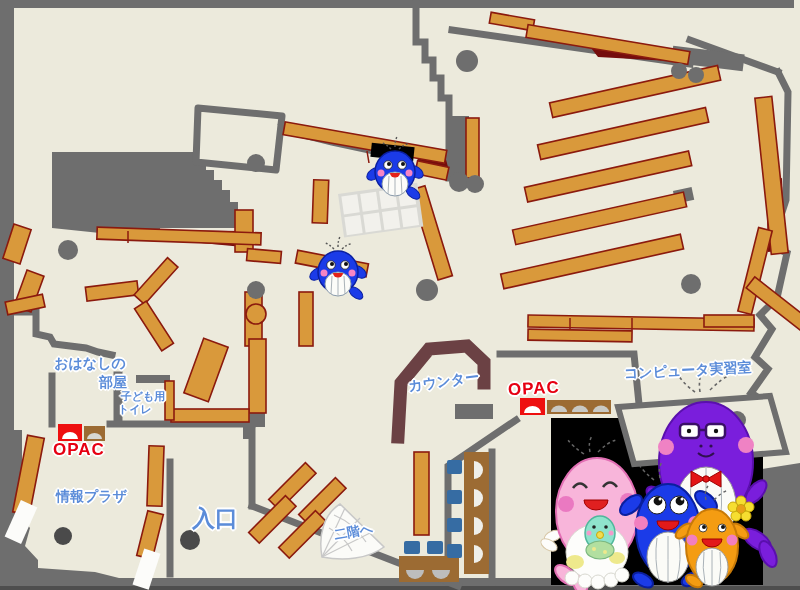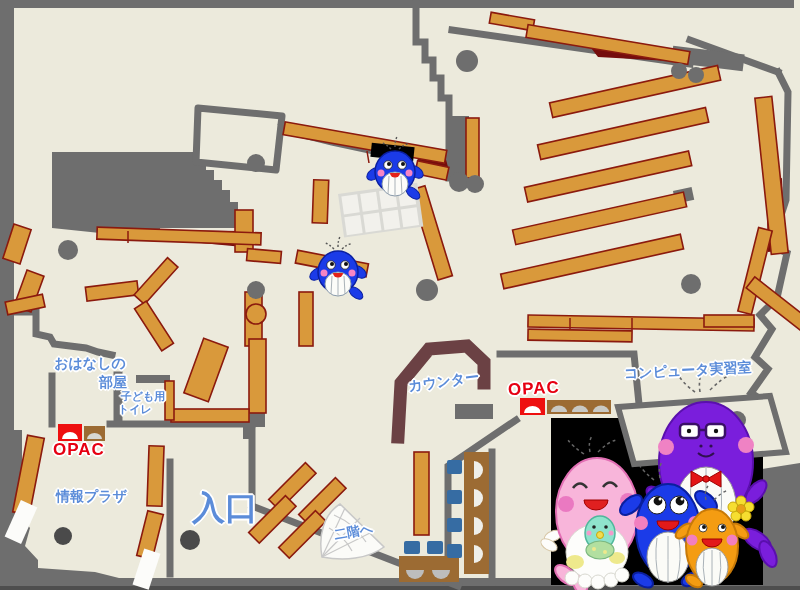--- a/index.html
+++ b/index.html
@@ -402,21 +402,21 @@
   <div class="lbl blue" style="left:53px;top:356px;width:74px;text-align:center;font-size:14px;">おはなしの</div>
   <div class="lbl blue" style="left:53px;top:375px;width:74px;text-align:right;font-size:14px;">部屋</div>
 
   <div class="lbl blue" style="left:118px;top:390px;width:50px;text-align:center;font-size:11px;">子ども用</div>
   <div class="lbl blue" style="left:118px;top:403px;width:50px;text-align:left;font-size:11px;">トイレ</div>
 
   <div class="lbl red" style="left:53px;top:441px;font-size:17px;letter-spacing:1px;">OPAC</div>
 
   <div class="lbl blue" style="left:56px;top:489px;font-size:14px;">情報プラザ</div>
 
-  <div class="lbl blue" style="left:192px;top:490px;font-size:33px;text-align:center;">入口</div>
+  <div class="lbl blue" style="left:192px;top:506px;font-size:23px;text-align:center;">入口</div>
 
   <div class="lbl blue" style="left:334px;top:525px;font-size:13px;transform:rotate(-10deg);">二階へ</div>
 
   <div class="lbl blue" style="left:408px;top:374px;font-size:14px;transform:rotate(-8deg);">カウンター</div>
 
   <div class="lbl red" style="left:508px;top:380px;font-size:17px;letter-spacing:1px;transform:rotate(-3deg);">OPAC</div>
 
   <div class="lbl blue" style="left:624px;top:363px;font-size:14px;transform:rotate(-3deg);">コンピュータ実習室</div>
 </div>
 

